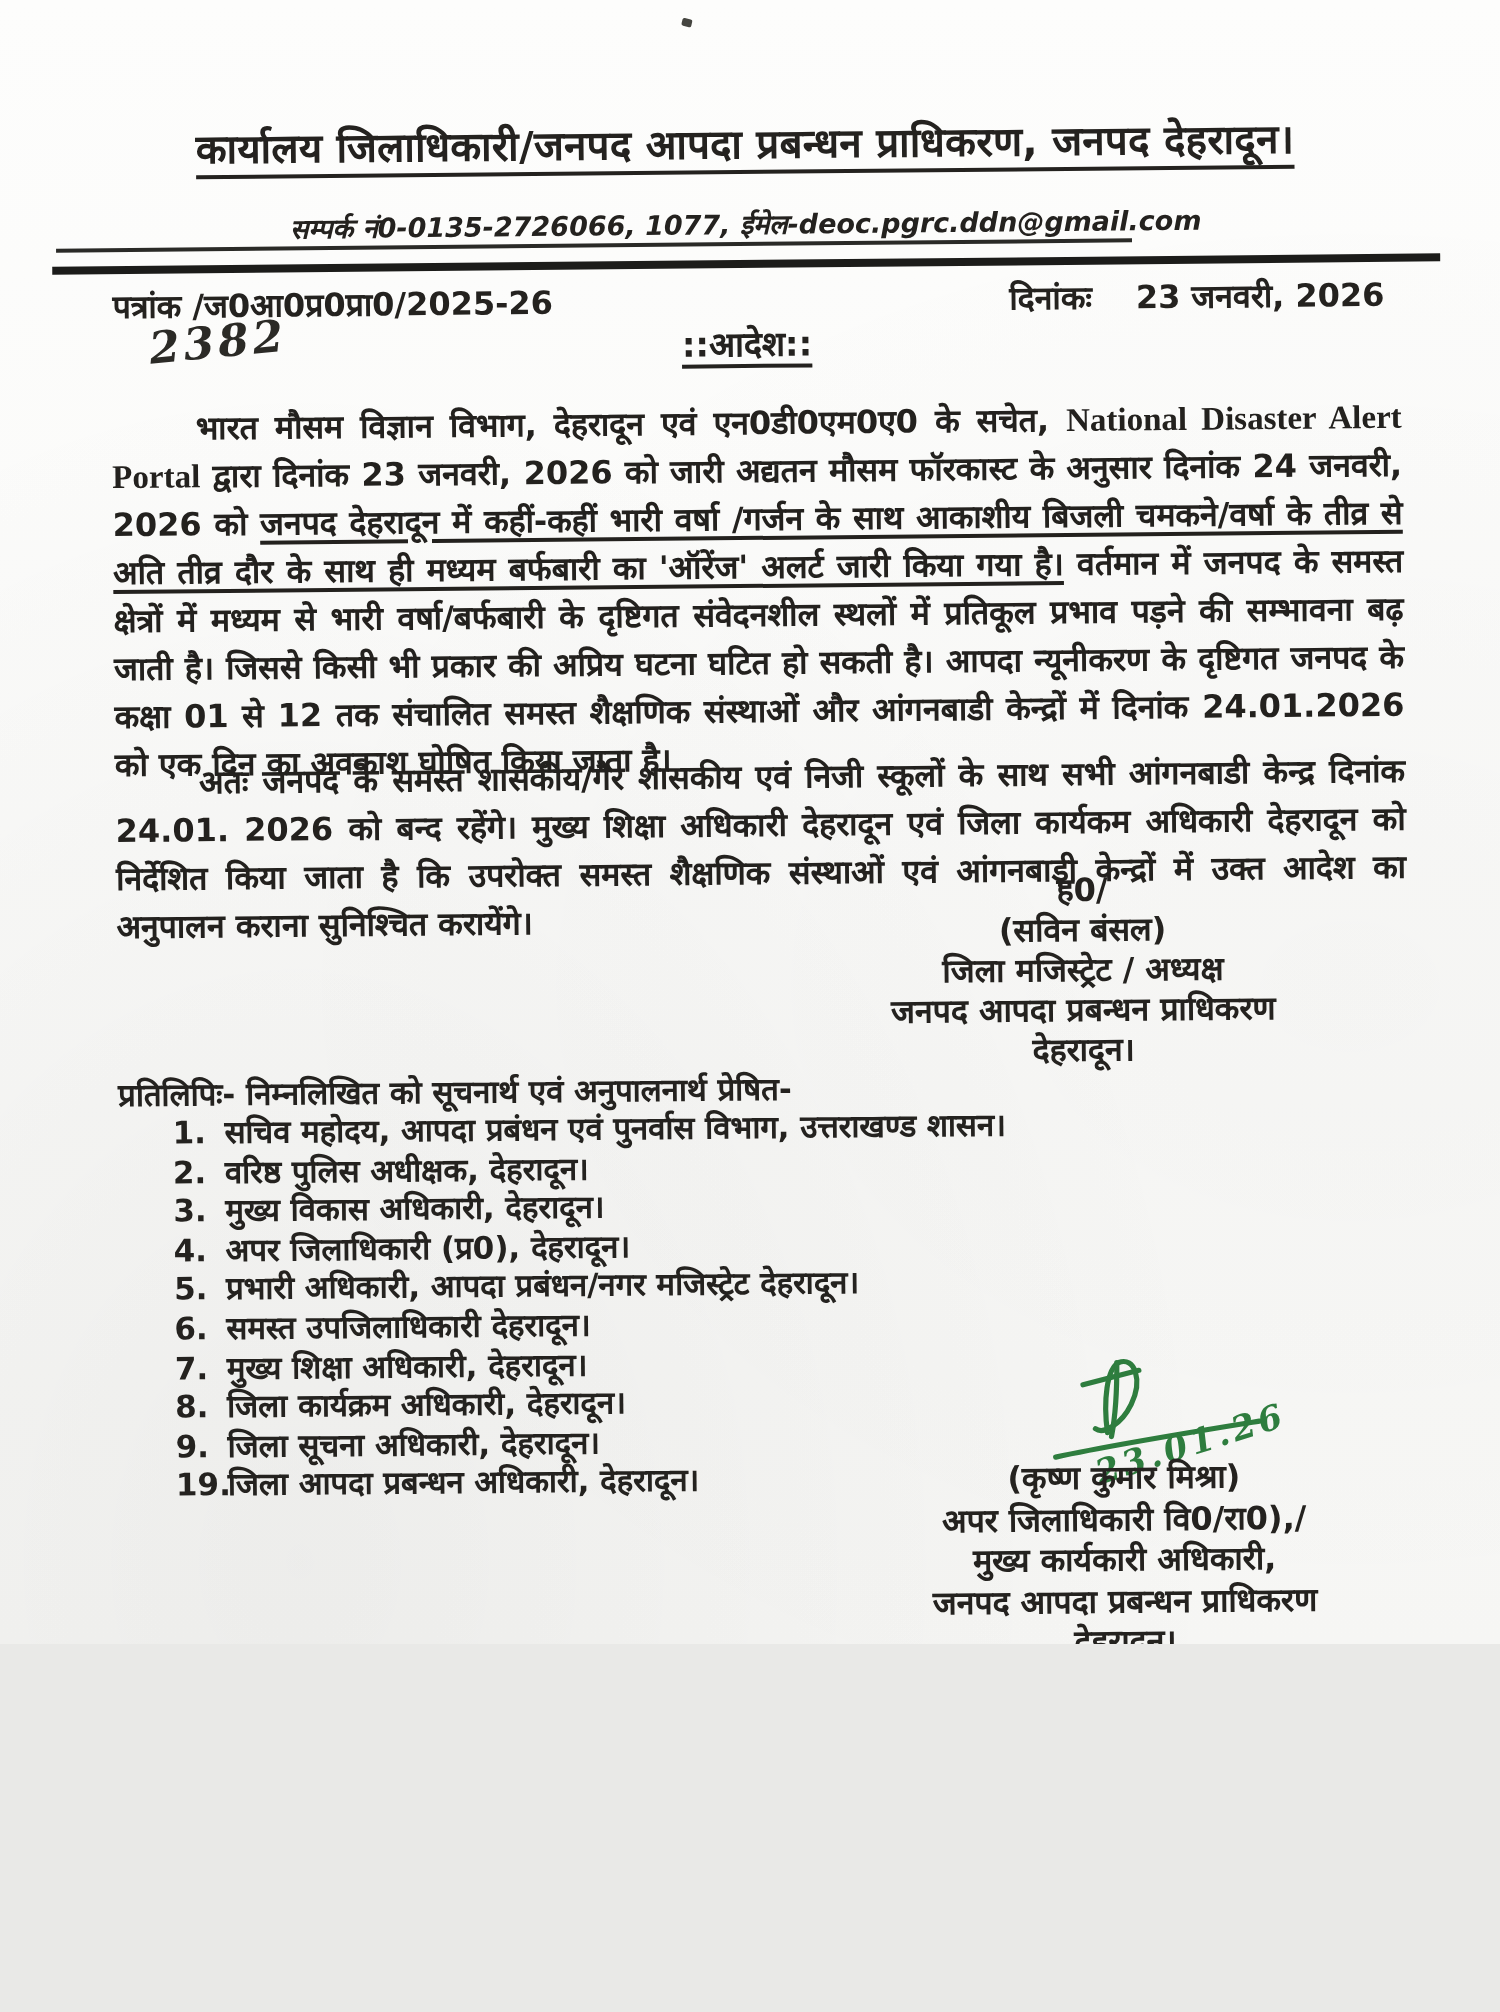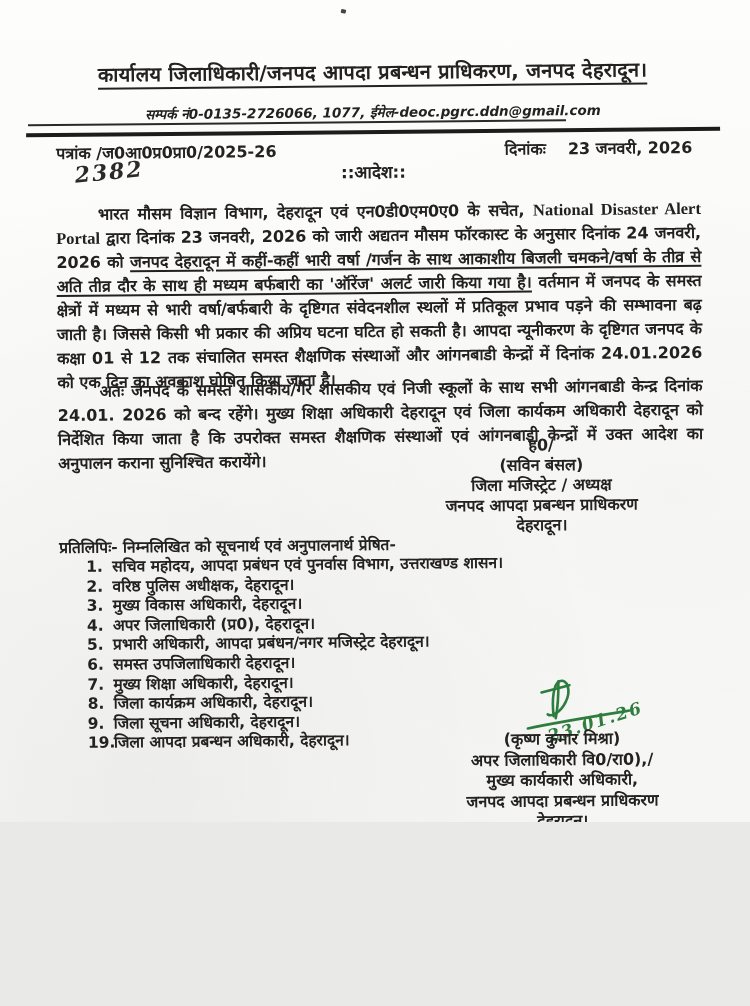--- a/index.html
+++ b/index.html
@@ -35,21 +35,21 @@
   .handwritten-no{
     position:absolute; top:156px; left:76px;
     font-family:"DejaVu Serif","Liberation Serif",serif;
     font-style:italic; font-size:22px; font-weight:600; color:#2b2a26;
     transform:rotate(-5deg); letter-spacing:2px;
   }
   .order-heading{
     position:absolute; top:160px; left:0; width:100%; text-align:center;
     font-size:17px; font-weight:700;
   }
-  .order-heading span{text-decoration-thickness:1.5px; text-underline-offset:4px;}
+  .order-heading span{text-decoration:underline; text-decoration-thickness:1.5px; text-underline-offset:4px;}
   .para{
     position:absolute; left:57px; width:645px; text-align:justify;
     font-size:16px; line-height:24px; font-weight:600; text-indent:42px;
     color:#23211e;
   }
   .para-1{top:184px;}
   .para-2{top:361px;}
   .seg-underline{text-decoration:underline; text-decoration-thickness:1.5px; text-underline-offset:3px;}
   .seg-bold{font-weight:700;}
   .latin-bold{font-weight:700; font-family:"Liberation Serif","DejaVu Serif",serif; font-size:16.5px;}

